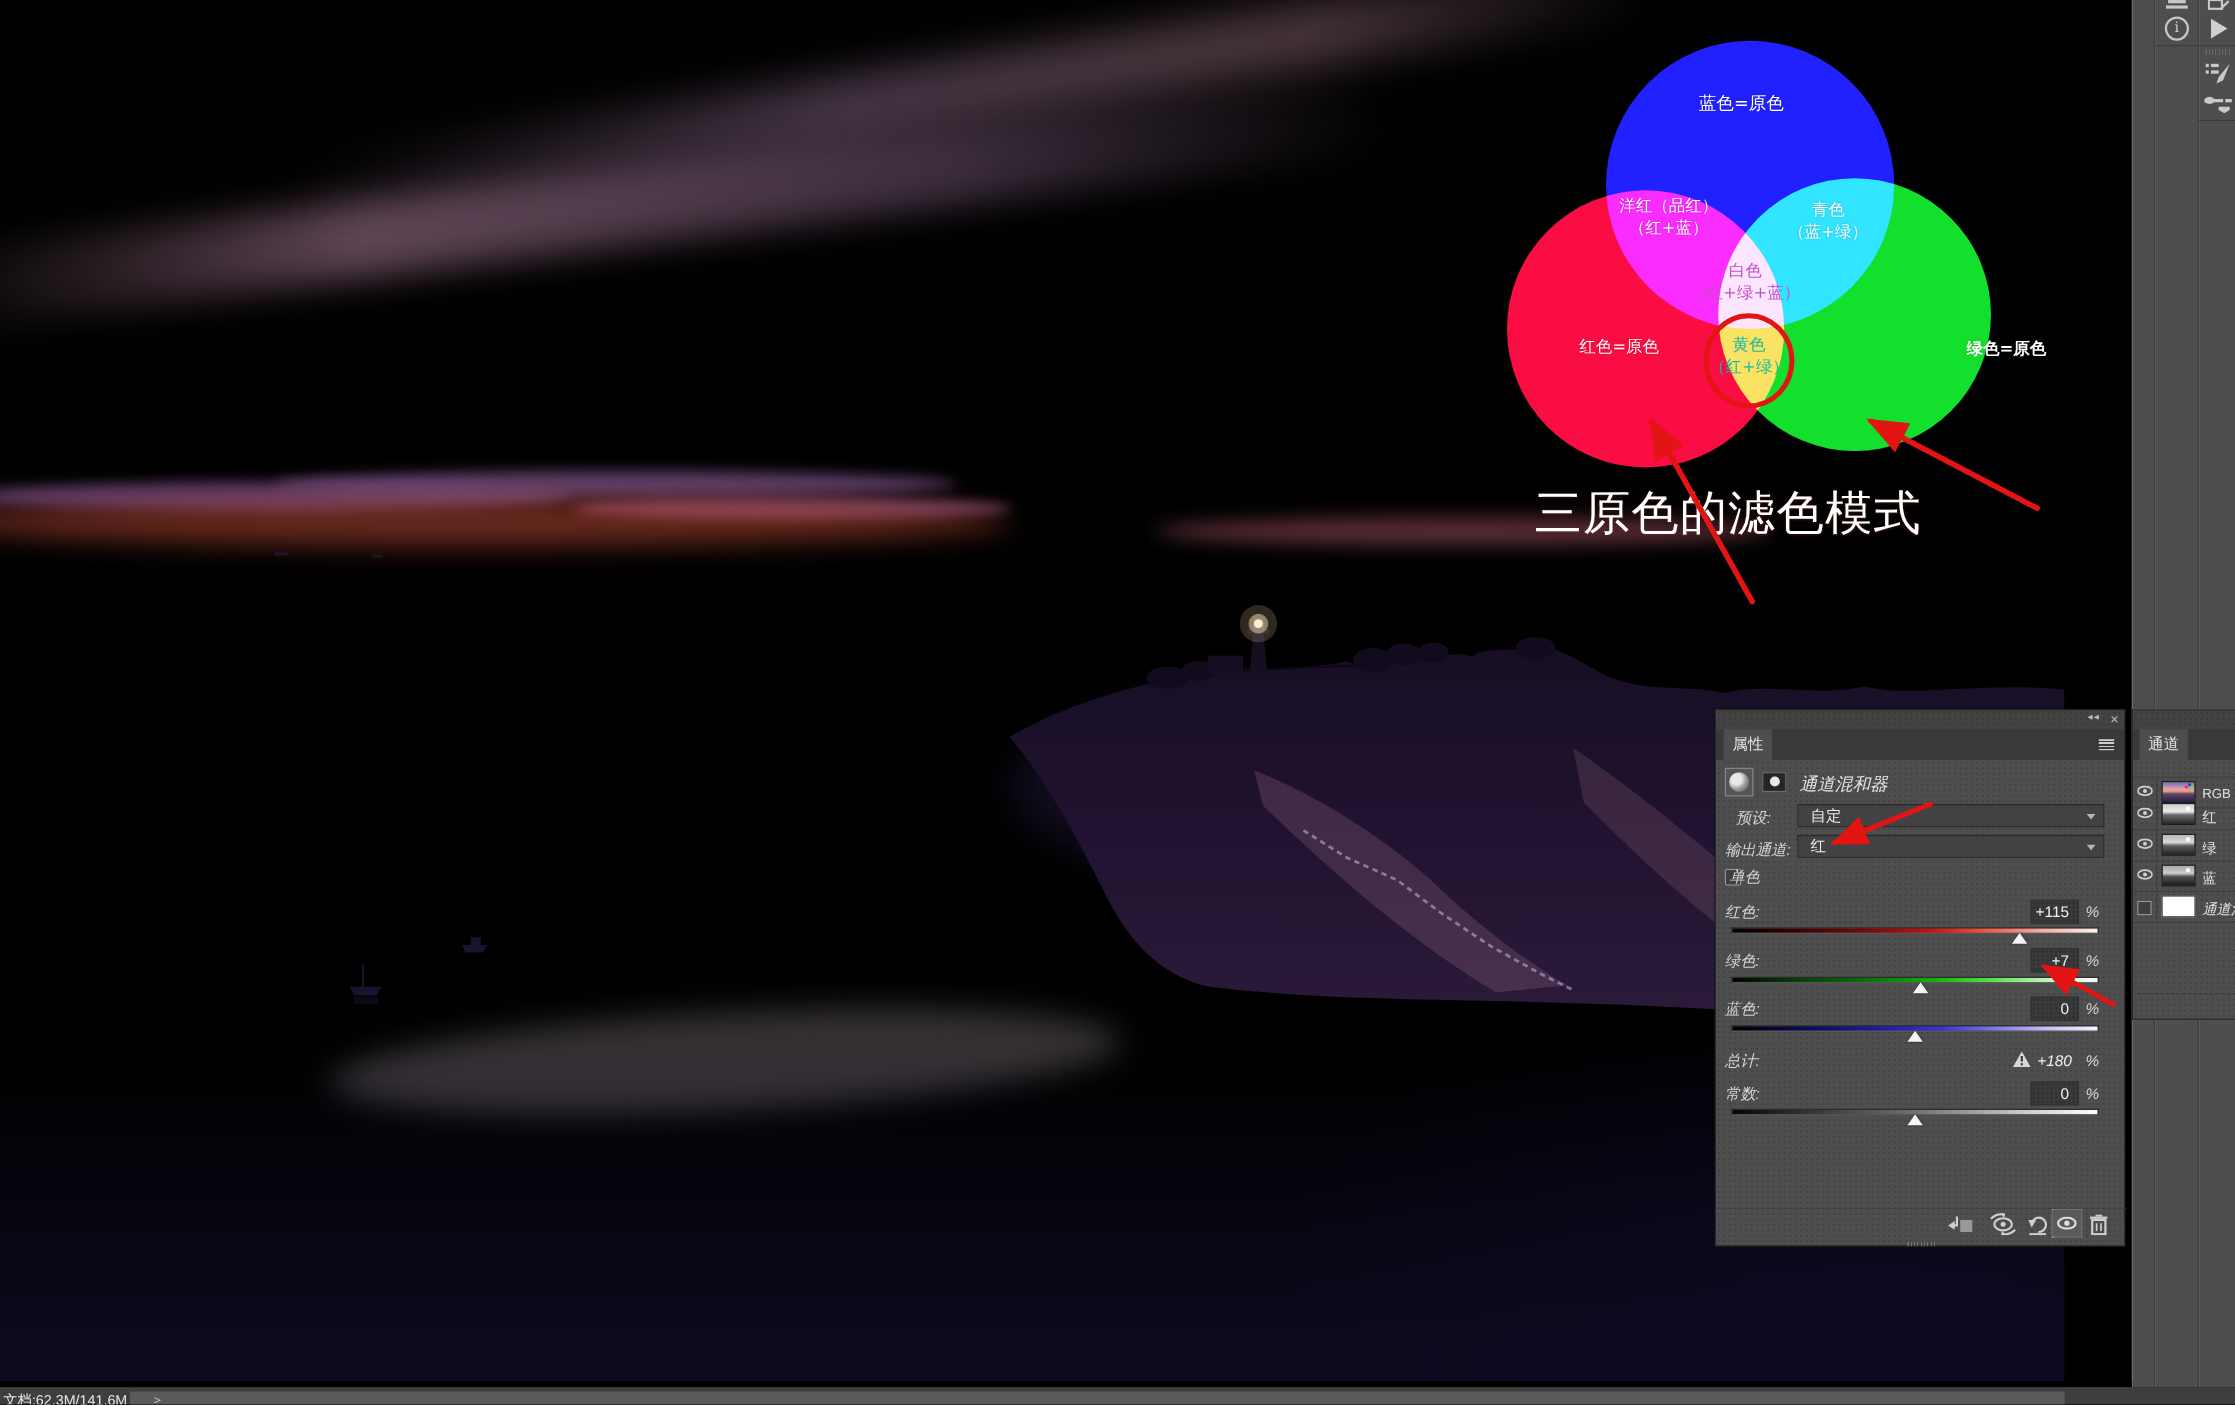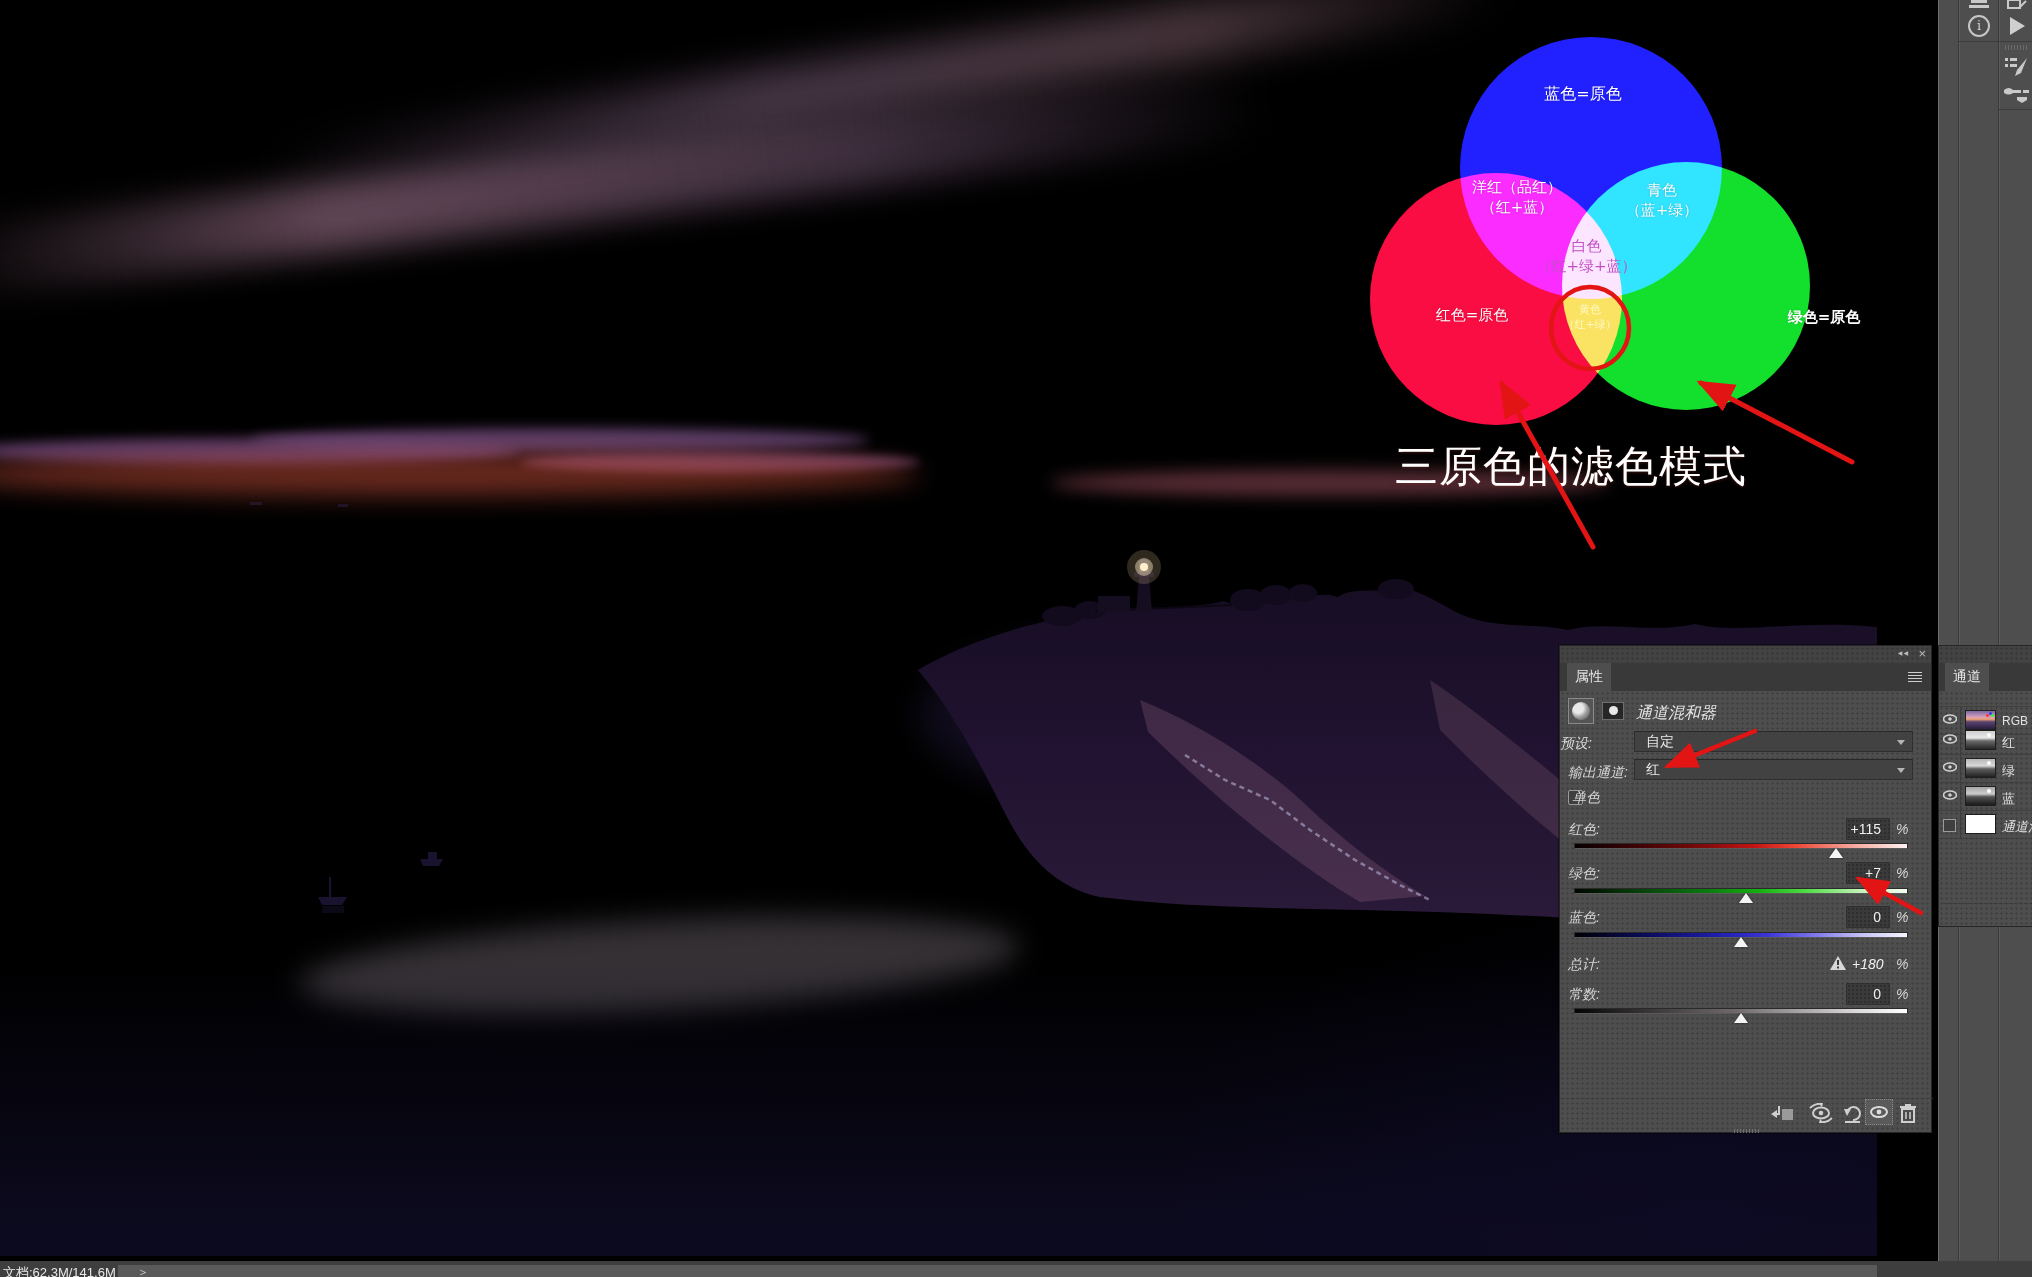--- a/index.html
+++ b/index.html
@@ -166,21 +166,21 @@
       <div>（红+蓝）</div>
     </div>
     <div class="venn-label" style="left:1582px;top:180px;width:160px;font-size:15px;">
       <div>青色</div>
       <div>（蓝+绿）</div>
     </div>
     <div class="venn-label" style="left: 1504px; top: 236px; width: 165px; font-size: 15px; text-shadow: none; color: rgb(196, 79, 196);">
       <div>白色</div>
       <div>（红+绿+蓝）</div>
     </div>
-    <div class="venn-label" style="left: 1515px; top: 303px; width: 150px; font-size: 11px; text-shadow: none; color: #fef9c3;">
+    <div class="venn-label" style="left: 1515px; top: 303px; width: 150px; font-size: 15px; text-shadow: none; color: #14b8a6;">
       <div>黄色</div>
       <div>（红+绿）</div>
     </div>
     <div class="venn-label" style="left:1392px;top:305px;width:160px;font-size:15px;">红色=原色</div>
     <div class="venn-label" style="left:1744px;top:307px;width:160px;font-size:15px;font-weight:bold;">绿色=原色</div>
 
     <div id="caption">三原色的滤色模式</div>
   </div>
 
   <div class="abs" id="black-gap"></div>
@@ -299,21 +299,21 @@
     <div style="position:absolute;left:8px;top:52px;width:26px;height:26px;border:1px solid #8a8a8a;background:#555;box-sizing:border-box;">
       <span style="position:absolute;left:3px;top:3px;width:18px;height:18px;border-radius:50%;display:block;
                    background:radial-gradient(circle at 35% 35%, #e8e8e8 0 30%, #9a9a9a 55%, #4a4a4a 100%);
                    background-blend-mode:normal;"></span>
     </div>
     <div style="position:absolute;left:42px;top:56px;width:22px;height:18px;background:#262626;border:1px solid #6e6e6e;box-sizing:border-box;">
       <span style="position:absolute;left:6px;top:3px;width:9px;height:9px;border-radius:50%;background:#e8e8e8;display:block;"></span>
     </div>
     <div class="lbl" style="left:76px;top:57px;font-size:16px;color:#e4e4e4;">通道混和器</div>
 
-    <div class="lbl" style="left:0;top:89px;width:68px;text-align:left;">预设:</div>
+    <div class="lbl" style="left:0;top:89px;width:68px;text-align:center;">预设:</div>
     <div class="dropdown" style="left:74px;top:85px;width:279px;">
       <span>自定</span>
       <span class="dd-arrow"></span>
     </div>
 
     <div class="lbl" style="left:0;top:118px;width:68px;text-align:right;">输出通道:</div>
     <div class="dropdown" style="left:74px;top:113px;width:279px;">
       <span>红</span>
       <span class="dd-arrow"></span>
     </div>

